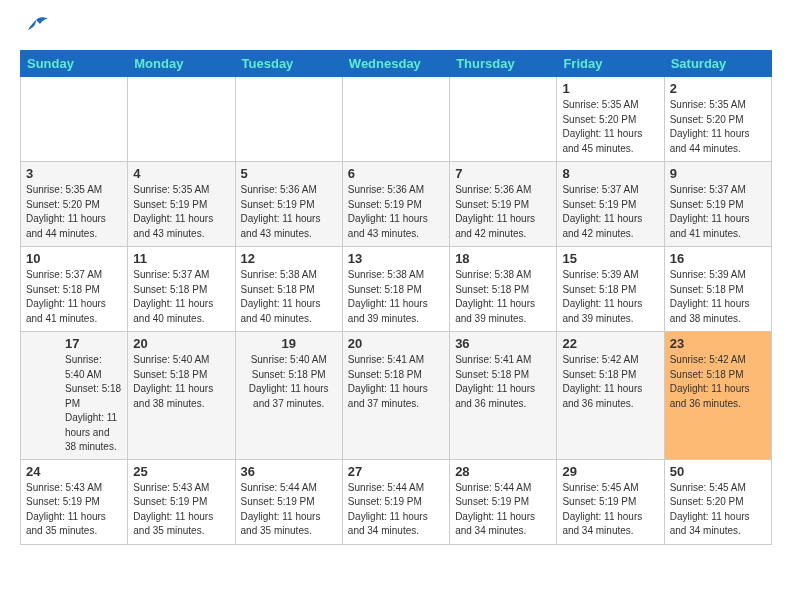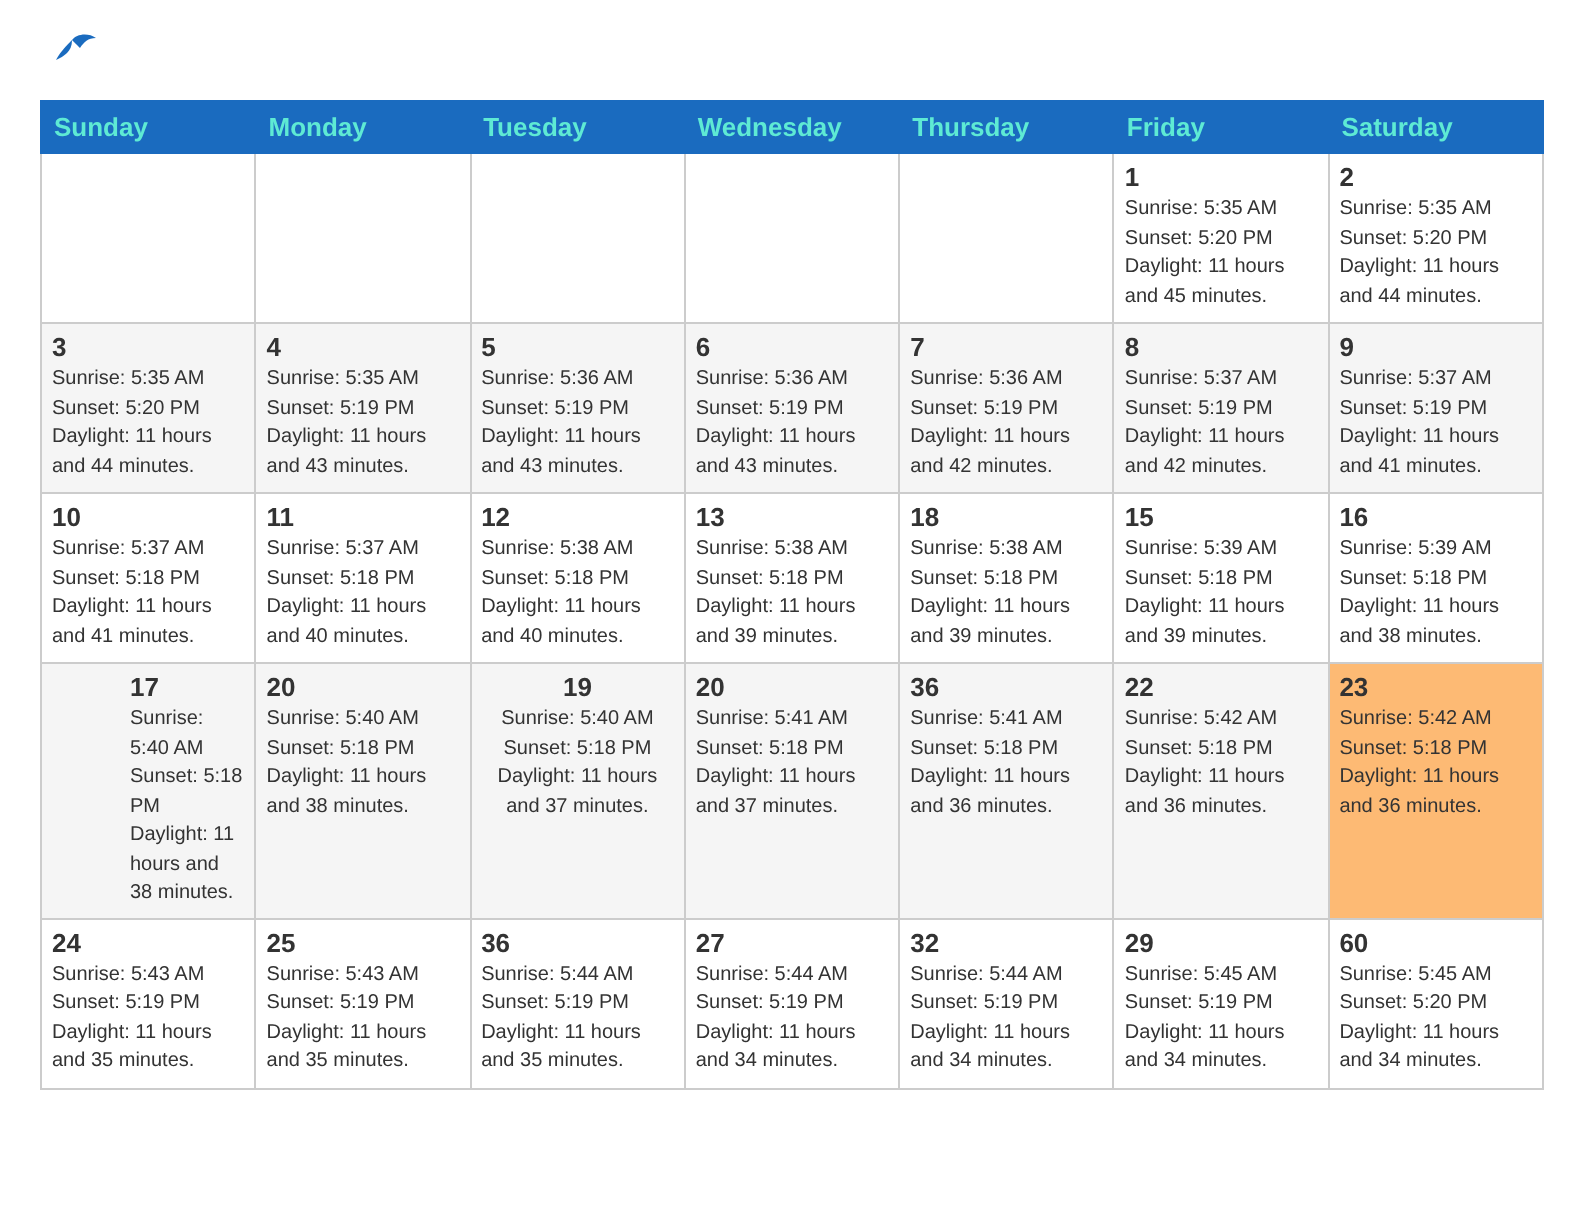--- a/index.html
+++ b/index.html
@@ -249,27 +249,27 @@
           </td>
           <td>
             <span class="day-number">36</span>
             <div class="day-info">Sunrise: 5:44 AM<br>Sunset: 5:19 PM<br>Daylight: 11 hours and 35 minutes.</div>
           </td>
           <td>
             <span class="day-number">27</span>
             <div class="day-info">Sunrise: 5:44 AM<br>Sunset: 5:19 PM<br>Daylight: 11 hours and 34 minutes.</div>
           </td>
           <td>
-            <span class="day-number">32</span>
+            <span class="day-number">28</span>
             <div class="day-info">Sunrise: 5:44 AM<br>Sunset: 5:19 PM<br>Daylight: 11 hours and 34 minutes.</div>
           </td>
           <td>
             <span class="day-number">29</span>
             <div class="day-info">Sunrise: 5:45 AM<br>Sunset: 5:19 PM<br>Daylight: 11 hours and 34 minutes.</div>
           </td>
           <td>
-            <span class="day-number">60</span>
+            <span class="day-number">50</span>
             <div class="day-info">Sunrise: 5:45 AM<br>Sunset: 5:20 PM<br>Daylight: 11 hours and 34 minutes.</div>
           </td>
         </tr>
       </tbody>
   </table>
 </div>
 
 </body></html>

